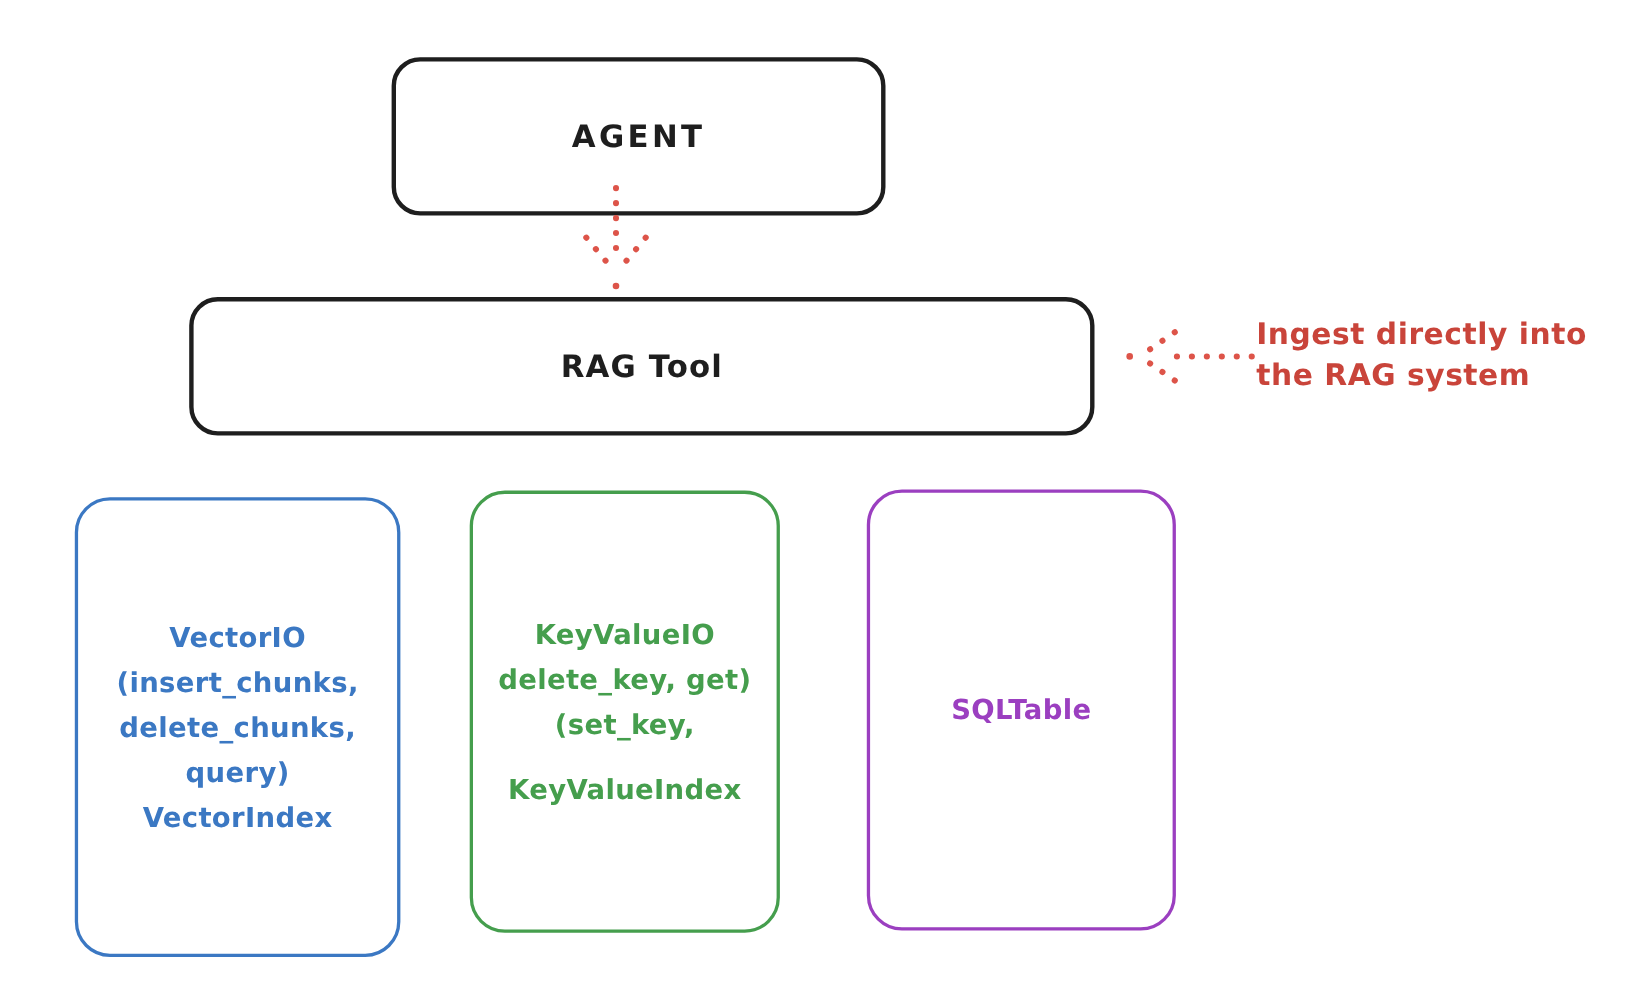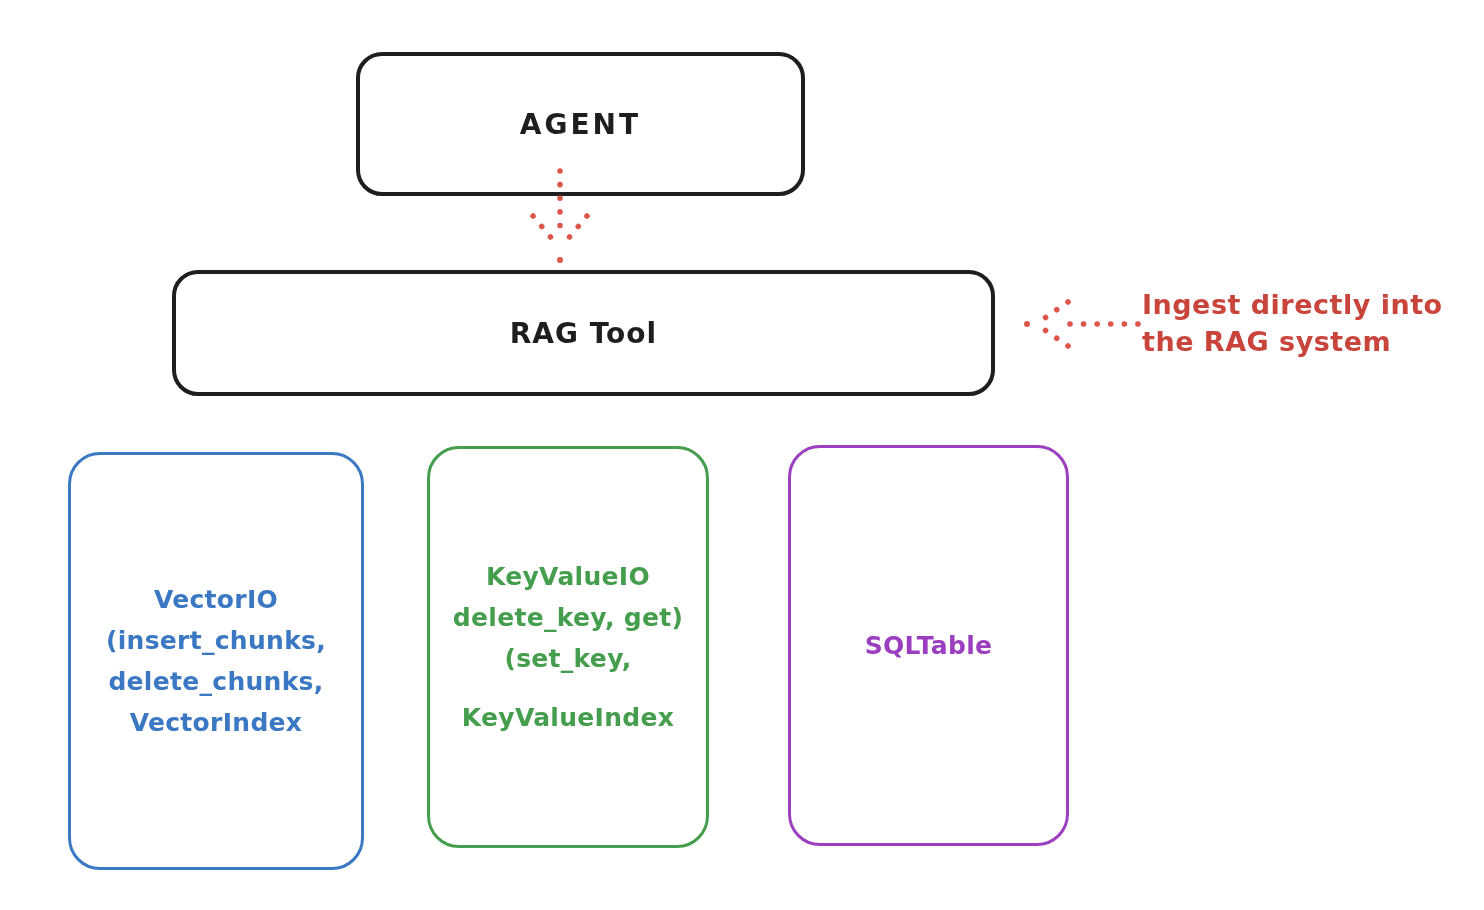--- a/index.html
+++ b/index.html
@@ -131,20 +131,21 @@
   <div class="annotation">
     <div>Ingest directly into</div>
     <div>the RAG system</div>
   </div>
 
   <div class="io-box io-vector">
     <div class="io-lines">
       <div>VectorIO</div>
       <div>(insert_chunks,</div>
       <div>delete_chunks,</div>
+      <div>query)</div>
     </div>
     <div class="io-footer">VectorIndex</div>
   </div>
 
   <div class="io-box io-kv">
     <div class="io-lines">
       <div>KeyValueIO</div>
       <div>delete_key, get)</div>
       <div>(set_key,</div>
     </div>

